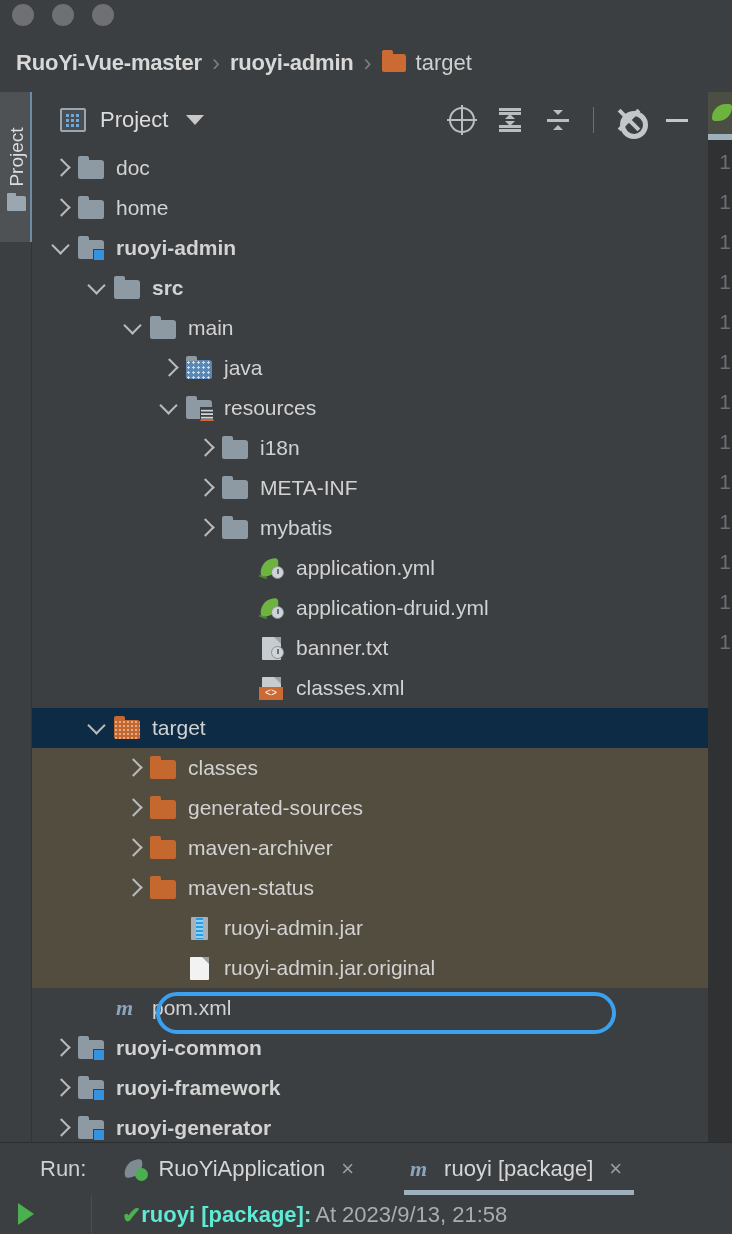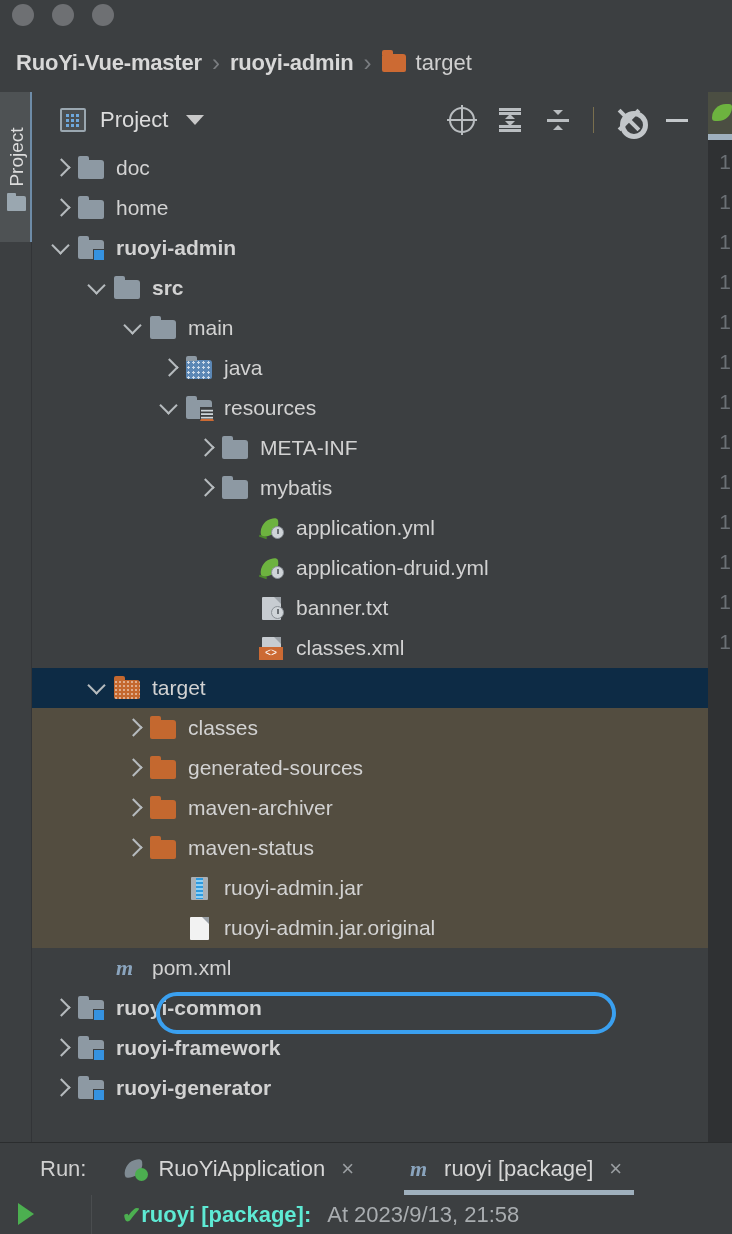--- a/index.html
+++ b/index.html
@@ -229,21 +229,21 @@
   .tab-close { color:#9a9ea1; font-size:22px; margin-left:16px; }
   .spring-ico { width:26px; height:24px; position:relative; flex:none; }
   .spring-ico .leaf { background:#7f8b93; }
   .spring-ico .dotg { position:absolute; right:0px; bottom:0px; width:13px; height:13px; border-radius:50%; background:#4caf50; }
   .run-status { position:absolute; left:0; top:52px; width:732px; height:40px; display:flex; align-items:center; background:#3c3f41; }
   .run-gutter { width:92px; height:40px; position:relative; border-right:1px solid #4a4d4f; }
   .play { position:absolute; left:18px; top:8px; width:0; height:0;
           border-left:16px solid #4caf50; border-top:11px solid transparent; border-bottom:11px solid transparent; }
   .check { color:#4caf50; font-size:23px; margin-left:30px; font-weight:700; }
   .status-bold { color:#5eead4; font-size:22px; font-weight:700; margin-left:0; }
-  .status-plain { color:#a9adb0; font-size:22px; margin-left:16px; }
+  .status-plain { color:#a9adb0; font-size:22px; margin-left:4px; }
 </style>
 </head>
 <body>
 
 <div id="app">
 
   <div class="titlebar">
     <div class="traffic">
       <div class="dot"></div>
       <div class="dot"></div>
@@ -343,20 +343,27 @@
               <span class="badge-res"></span>
             </span>
           </span>
           <span class="label">resources</span>
         </div>
         <div class="row" style="padding-left: 162px;">
           <span class="arrow "></span>
           <span class="fi">
             <span class="folder"></span>
           </span>
+          <span class="label">i18n</span>
+        </div>
+        <div class="row" style="padding-left: 162px;">
+          <span class="arrow "></span>
+          <span class="fi">
+            <span class="folder"></span>
+          </span>
           <span class="label">META-INF</span>
         </div>
         <div class="row" style="padding-left: 162px;">
           <span class="arrow "></span>
           <span class="fi">
             <span class="folder"></span>
           </span>
           <span class="label">mybatis</span>
         </div>
         <div class="row" style="padding-left: 198px;">

